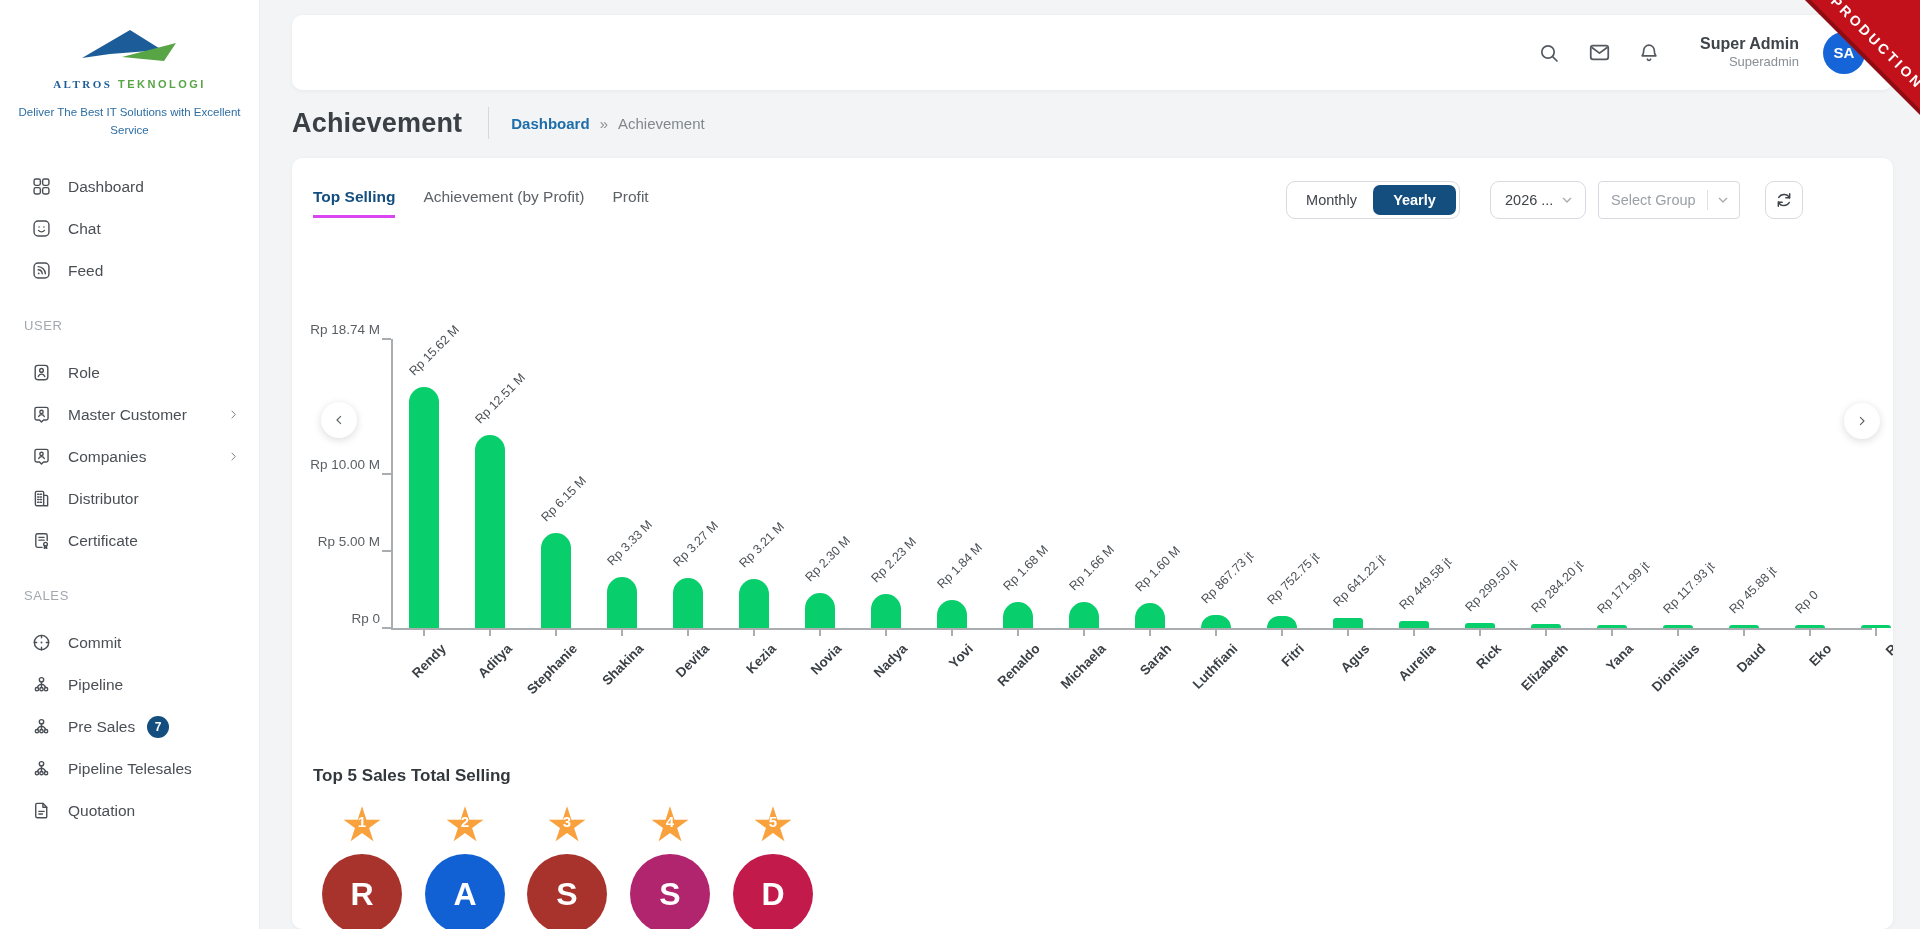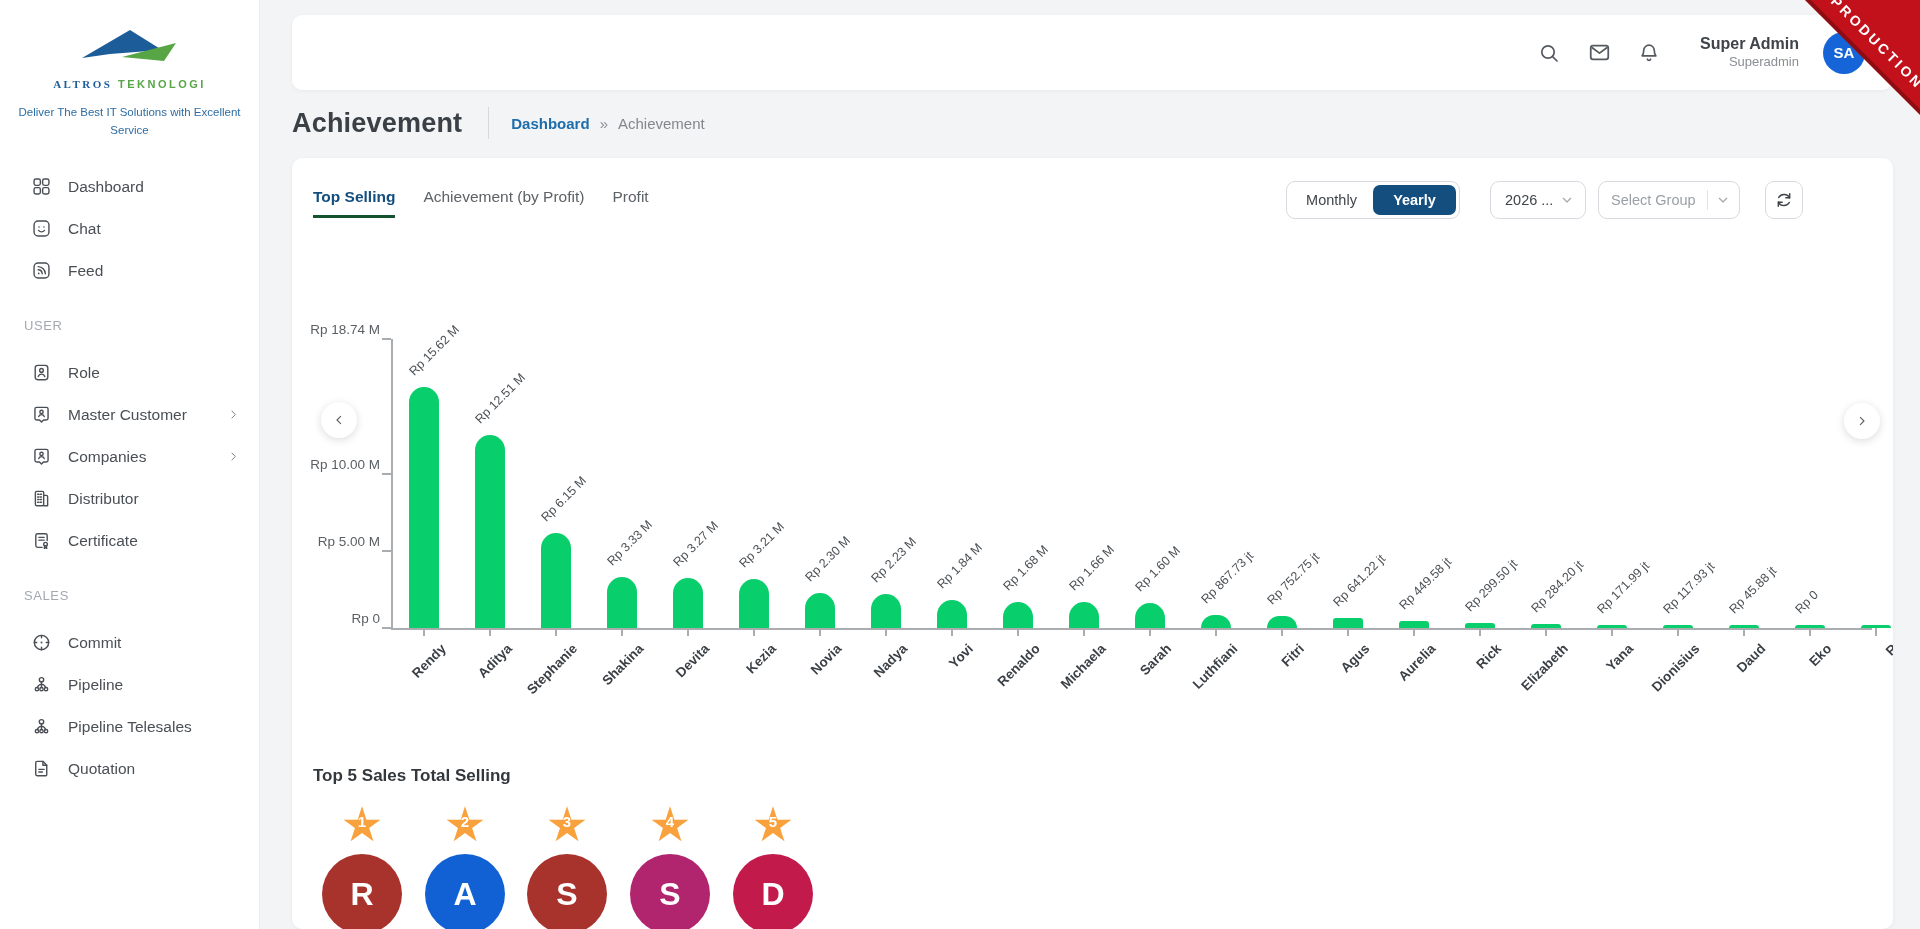--- a/index.html
+++ b/index.html
@@ -41,27 +41,27 @@
   .tdiv { width:1px; height:32px; background:#d6d8da; margin:0 22px 0 26px; }
   .crumb { display:flex; align-items:center; gap:10px; font-size:15px; }
   .crumb-parent { color:#1d6dab; font-weight:600; cursor:pointer; }
   .crumb-sep { color:#8a8f94; }
   .crumb-current { color:#82878c; }
 
   
   .content-card { position:absolute; left:292px; top:158px; width:1601px; height:771px; background:#fff; border-radius:10px; box-shadow:0 1px 4px rgba(0,0,0,.05); overflow:hidden; z-index:4; }
   .tabs { position:absolute; left:21px; top:30px; display:flex; gap:28px; }
   .tab { font-size:15.5px; color:#5d6267; padding-bottom:9px; cursor:pointer; font-weight:500; white-space:nowrap; }
-  .tab.active { color:#134e7f; font-weight:bold; border-bottom:3px solid #14532d; }
+  .tab.active { color:#134e7f; font-weight:bold; border-bottom:3px solid #d946ef; }
 
   .seg-group { position:absolute; left:994px; top:23px; width:174px; height:38px; border:1px solid #d7dbe0; border-radius:9px; display:flex; align-items:center; padding:3px; background:#fff; }
   .seg-opt { flex:1; text-align:center; font-size:14.5px; color:#3f444a; cursor:pointer; }
   .seg-opt.active { background:#134e7f; color:#fff; font-weight:bold; border-radius:7px; padding:7px 0; }
   .year-select { position:absolute; left:1198px; top:23px; width:96px; height:38px; border:1px solid #d7dbe0; border-radius:9px; display:flex; align-items:center; justify-content:space-between; padding:0 10px 0 14px; font-size:14.5px; color:#3f444a; cursor:pointer; background:#fff; }
-  .group-select { position:absolute; left:1306px; top:23px; width:142px; height:38px; border:1px solid #d7dbe0; border-radius:9px; display:flex; align-items:center; padding:0 8px 0 12px; font-size:14.5px; color:#9aa0a6; cursor:pointer; background:#fff; }
+  .group-select { position:absolute; left:1306px; top:23px; width:142px; height:38px; border:1px solid #d7dbe0; border-radius:4px; display:flex; align-items:center; padding:0 8px 0 12px; font-size:14.5px; color:#9aa0a6; cursor:pointer; background:#fff; }
   .gs-div { width:1px; height:20px; background:#dfe2e6; margin-left:auto; margin-right:7px; }
   .sel-chev { color:#a6abb1; display:flex; }
   .refresh-btn { position:absolute; left:1473px; top:23px; width:38px; height:38px; border:1px solid #d7dbe0; border-radius:9px; display:flex; align-items:center; justify-content:center; color:#3f444a; cursor:pointer; background:#fff; }
 
   
   #chart { position:absolute; left:0; top:162px; width:1601px; height:420px; }
   .axis-v { position:absolute; width:2px; background:#aaadb0; }
   .axis-h { position:absolute; height:2px; background:#aaadb0; }
   .ytick { position:absolute; width:9px; height:2px; background:#aaadb0; }
   .ylabel { position:absolute; width:80px; text-align:right; font-size:13.5px; color:#5a5f64; line-height:1.2; }
@@ -206,20 +206,33 @@
         <span class="si-icon">
           <svg width="21" height="21" viewBox="0 0 24 24" fill="none" stroke="currentColor" stroke-width="1.6" stroke-linecap="round" stroke-linejoin="round">
             <circle cx="12" cy="6.6" r="2.5"></circle>
             <circle cx="6.8" cy="17.3" r="1.9"></circle>
             <circle cx="12" cy="17.3" r="1.9"></circle>
             <circle cx="17.2" cy="17.3" r="1.9"></circle>
             <path d="M12 9.1v6.3M12 11.6c-2.4.5-4.2 1.7-4.6 3.8M12 11.6c2.4.5 4.2 1.7 4.6 3.8"></path>
           </svg>
         </span>
         <span class="si-label">Pipeline</span>
+      </div>
+      <div class="side-item">
+        <span class="si-icon">
+          <svg width="21" height="21" viewBox="0 0 24 24" fill="none" stroke="currentColor" stroke-width="1.6" stroke-linecap="round" stroke-linejoin="round">
+            <circle cx="12" cy="6.6" r="2.5"></circle>
+            <circle cx="6.8" cy="17.3" r="1.9"></circle>
+            <circle cx="12" cy="17.3" r="1.9"></circle>
+            <circle cx="17.2" cy="17.3" r="1.9"></circle>
+            <path d="M12 9.1v6.3M12 11.6c-2.4.5-4.2 1.7-4.6 3.8M12 11.6c2.4.5 4.2 1.7 4.6 3.8"></path>
+          </svg>
+        </span>
+        <span class="si-label">Pre Sales</span>
+        <span class="si-badge">7</span>
       </div>
       <div class="side-item">
         <span class="si-icon">
           <svg width="21" height="21" viewBox="0 0 24 24" fill="none" stroke="currentColor" stroke-width="1.6" stroke-linecap="round" stroke-linejoin="round">
             <circle cx="12" cy="6.6" r="2.5"></circle>
             <circle cx="6.8" cy="17.3" r="1.9"></circle>
             <circle cx="12" cy="17.3" r="1.9"></circle>
             <circle cx="17.2" cy="17.3" r="1.9"></circle>
             <path d="M12 9.1v6.3M12 11.6c-2.4.5-4.2 1.7-4.6 3.8M12 11.6c2.4.5 4.2 1.7 4.6 3.8"></path>
           </svg>

